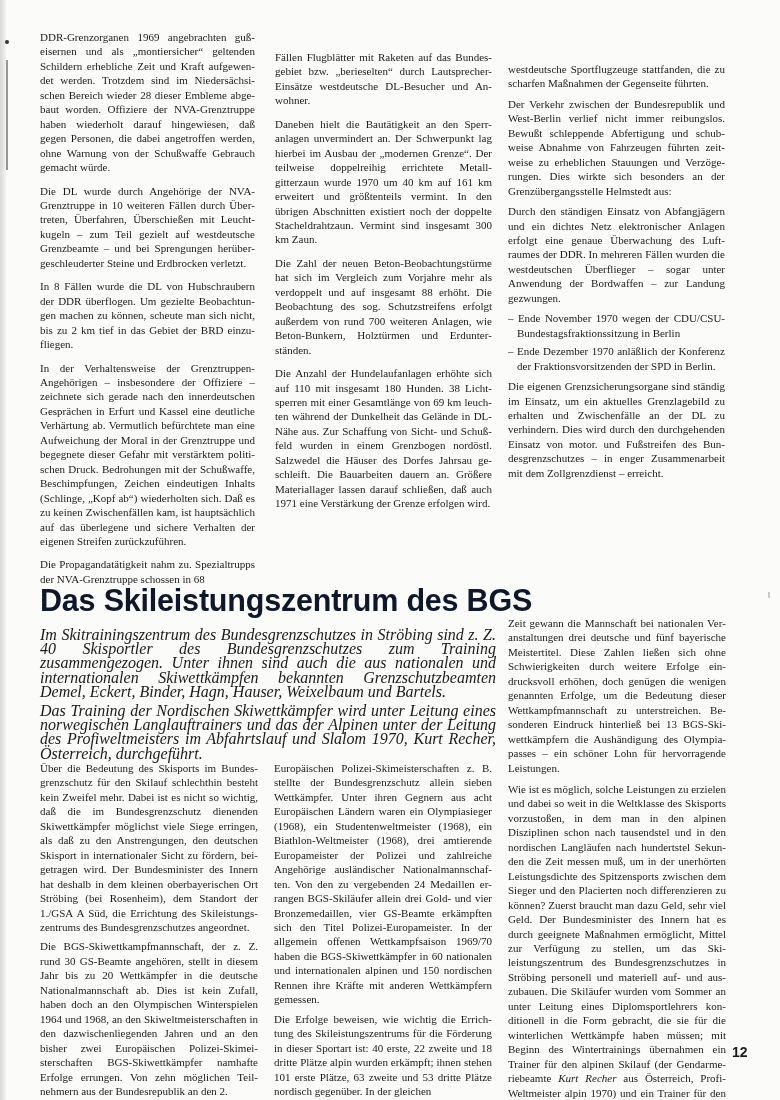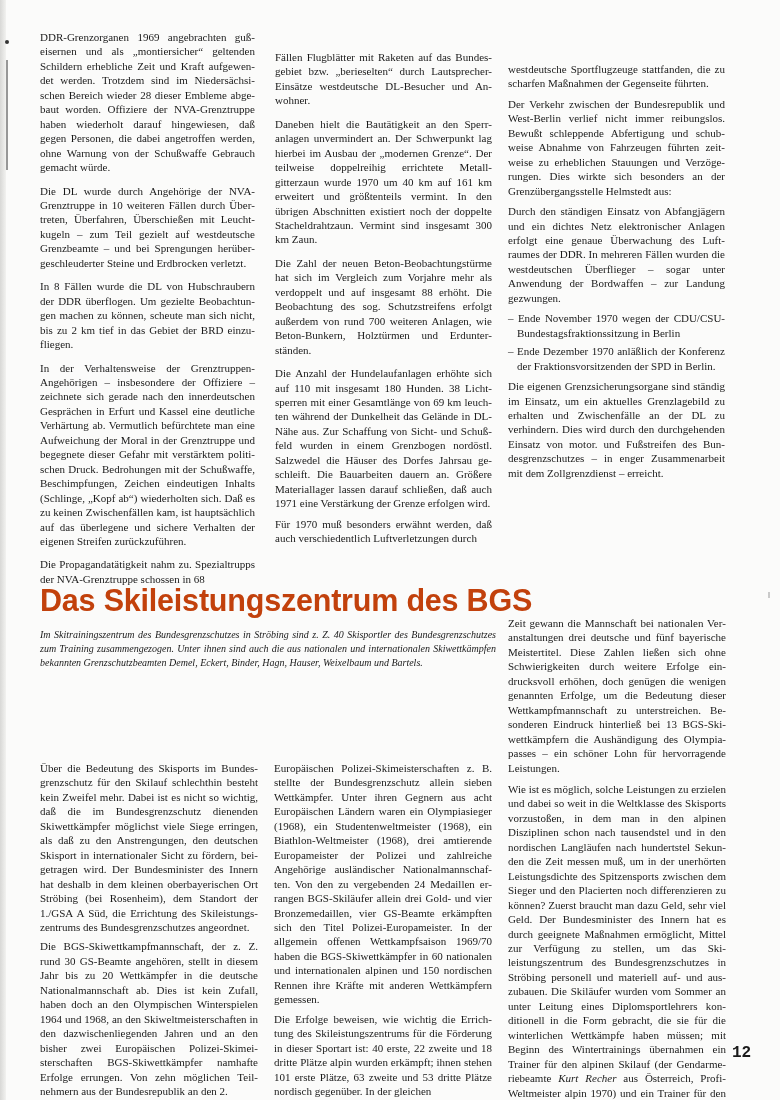--- a/index.html
+++ b/index.html
@@ -38,40 +38,40 @@
     .col ul { list-style: none; margin: 0 0 6px 0; padding: 0; }
     .col li { padding-left: 9px; text-indent: -9px; margin-bottom: 4px; }
     .c1 { left: 40px; top: 30px; width: 215px; }
     .c2 { left: 275px; top: 50px; width: 217px; }
     .c3 { left: 508px; top: 62px; width: 217px; }
 
     .headline {
       position: absolute; left: 40px; top: 583px; width: 640px;
       font-family: "Liberation Sans", "DejaVu Sans", sans-serif;
       font-weight: bold; font-size: 30.5px; letter-spacing: -0.2px;
-      color: #c2410c; margin: 0; line-height: 34px;
+      color: #0f172a; margin: 0; line-height: 34px;
     }
     .lead {
       position: absolute; left: 40px; top: 628px; width: 456px;
-      font-style: italic; font-size: 10px; line-height: 14.2px;
+      font-style: italic; font-size: 16px; line-height: 14.2px;
       text-align: justify;
     }
     .lead p { margin: 0 0 5px 0; }
 
     .b1 { left: 40px; top: 761px; width: 218px; }
     .b2 { left: 274px; top: 761px; width: 218px; }
     .b3 { left: 508px; top: 616px; width: 218px; }
     .b1 p, .b2 p, .b3 p { margin-bottom: 5px; }
     .b3 p.gap { margin-bottom: 7px; }
     .it { font-style: italic; }
 
     .page-number {
       position: absolute; left: 732px; top: 1044px;
-      font-family: Liberation Mono, monospace;
-      font-weight: bold; font-size: 16px; text-align: right;
+      font-family: Liberation Sans, sans-serif;
+      font-weight: bold; font-size: 14px; text-align: right;
     }
     .speck { position: absolute; background: #999; opacity: 0.5; }
   </style>
 </head>
 <body>
 
 <div class="page">
   <div class="edge-left"></div>
   <div class="edge-mark"></div>
   <div class="edge-dot"></div>
@@ -82,38 +82,38 @@
     <p>In 8 Fällen wurde die DL von Hubschraubern der DDR überflogen. Um gezielte Beobachtun­gen machen zu können, scheute man sich nicht, bis zu 2 km tief in das Gebiet der BRD einzu­fliegen.</p>
     <p>In der Verhaltensweise der Grenztruppen-Angehörigen – insbesondere der Offiziere – zeichnete sich gerade nach den innerdeutschen Gesprächen in Erfurt und Kassel eine deutliche Verhärtung ab. Vermutlich befürchtete man eine Aufweichung der Moral in der Grenztruppe und begegnete dieser Gefahr mit verstärktem politi­schen Druck. Bedrohungen mit der Schußwaffe, Beschimpfungen, Zeichen eindeutigen Inhalts (Schlinge, „Kopf ab“) wiederholten sich. Daß es zu keinen Zwischenfällen kam, ist hauptsäch­lich auf das überlegene und sichere Verhalten der eigenen Streifen zurückzuführen.</p>
     <p>Die Propagandatätigkeit nahm zu. Spezial­trupps der NVA-Grenztruppe schossen in 68</p>
   </div>
 
   <div class="col c2">
     <p>Fällen Flugblätter mit Raketen auf das Bundes­gebiet bzw. „berieselten“ durch Lautsprecher-Einsätze westdeutsche DL-Besucher und An­wohner.</p>
     <p>Daneben hielt die Bautätigkeit an den Sperr­anlagen unvermindert an. Der Schwerpunkt lag hierbei im Ausbau der „modernen Grenze“. Der teilweise doppelreihig errichtete Metall­gitterzaun wurde 1970 um 40 km auf 161 km erweitert und größtenteils vermint. In den übrigen Abschnitten existiert noch der doppelte Stacheldrahtzaun. Vermint sind insgesamt 300 km Zaun.</p>
     <p>Die Zahl der neuen Beton-Beobachtungstürme hat sich im Vergleich zum Vorjahre mehr als verdoppelt und auf insgesamt 88 erhöht. Die Beobachtung des sog. Schutzstreifens erfolgt außerdem von rund 700 weiteren Anlagen, wie Beton-Bunkern, Holztürmen und Erdunter­ständen.</p>
     <p class="tight">Die Anzahl der Hundelaufanlagen erhöhte sich auf 110 mit insgesamt 180 Hunden. 38 Licht­sperren mit einer Gesamtlänge von 69 km leuch­ten während der Dunkelheit das Gelände in DL-Nähe aus. Zur Schaffung von Sicht- und Schuß­feld wurden in einem Grenzbogen nordöstl. Salzwedel die Häuser des Dorfes Jahrsau ge­schleift. Die Bauarbeiten dauern an. Größere Materiallager lassen darauf schließen, daß auch 1971 eine Verstärkung der Grenze erfolgen wird.</p>
-    <p>Für 1970 muß besonders erwähnt werden, daß auch verschiedentlich Luftverletzungen durch</p>
   </div>
 
   <div class="col c3">
     <p class="tight">westdeutsche Sportflugzeuge stattfanden, die zu scharfen Maßnahmen der Gegenseite führ­ten.</p>
     <p class="tight">Der Verkehr zwischen der Bundesrepublik und West-Berlin verlief nicht immer reibungslos. Bewußt schleppende Abfertigung und schub­weise Abnahme von Fahrzeugen führten zeit­weise zu erheblichen Stauungen und Verzöge­rungen. Dies wirkte sich besonders an der Grenzübergangsstelle Helmstedt aus:</p>
     <p class="tight">Durch den ständigen Einsatz von Abfangjägern und ein dichtes Netz elektronischer Anlagen erfolgt eine genaue Überwachung des Luft­raumes der DDR. In mehreren Fällen wurden die westdeutschen Überflieger – sogar unter Anwendung der Bordwaffen – zur Landung gezwungen.</p>
     <ul>
       <li>– Ende November 1970 wegen der CDU/CSU-Bundestagsfraktionssitzung in Berlin</li>
       <li>– Ende Dezember 1970 anläßlich der Konferenz der Fraktionsvorsitzenden der SPD in Berlin.</li>
     </ul>
     <p class="tight">Die eigenen Grenzsicherungsorgane sind stän­dig im Einsatz, um ein aktuelles Grenzlagebild zu erhalten und Zwischenfälle an der DL zu verhindern. Dies wird durch den durchgehenden Einsatz von motor. und Fußstreifen des Bun­desgrenzschutzes – in enger Zusammenarbeit mit dem Zollgrenzdienst – erreicht.</p>
   </div>
 
   <h1 class="headline">Das Skileistungszentrum des BGS</h1>
 
   <div class="lead">
     <p>Im Skitrainingszentrum des Bundesgrenzschutzes in Ströbing sind z. Z. 40 Skisportler des Bundes­grenzschutzes zum Training zusammengezogen. Unter ihnen sind auch die aus nationalen und inter­nationalen Skiwettkämpfen bekannten Grenzschutzbeamten Demel, Eckert, Binder, Hagn, Hauser, Weixelbaum und Bartels.</p>
+    <p>Das Training der Nordischen Skiwettkämpfer wird unter Leitung eines norwegischen Langlauf­trainers und das der Alpinen unter der Leitung des Profiweltmeisters im Abfahrtslauf und Slalom 1970, Kurt Recher, Österreich, durchgeführt.</p>
   </div>
 
   <div class="col b1">
     <p>Über die Bedeutung des Skisports im Bundes­grenzschutz für den Skilauf schlechthin besteht kein Zweifel mehr. Dabei ist es nicht so wich­tig, daß die im Bundesgrenzschutz dienenden Skiwettkämpfer möglichst viele Siege erringen, als daß zu den Anstrengungen, den deutschen Skisport in internationaler Sicht zu fördern, bei­getragen wird. Der Bundesminister des Innern hat deshalb in dem kleinen oberbayerischen Ort Ströbing (bei Rosenheim), dem Standort der 1./GSA A Süd, die Errichtung des Skileistungs­zentrums des Bundesgrenzschutzes angeordnet.</p>
     <p>Die BGS-Skiwettkampfmannschaft, der z. Z. rund 30 GS-Beamte angehören, stellt in diesem Jahr bis zu 20 Wettkämpfer in die deutsche Nationalmannschaft ab. Dies ist kein Zufall, haben doch an den Olympischen Winterspie­len 1964 und 1968, an den Skiweltmeisterschaf­ten in den dazwischenliegenden Jahren und an den bisher zwei Europäischen Polizei-Skimei­sterschaften BGS-Skiwettkämpfer namhafte Erfolge errungen. Von zehn möglichen Teil­nehmern aus der Bundesrepublik an den 2.</p>
   </div>
 
   <div class="col b2">
     <p>Europäischen Polizei-Skimeisterschaften z. B. stellte der Bundesgrenzschutz allein sieben Wettkämpfer. Unter ihren Gegnern aus acht Europäischen Ländern waren ein Olympia­sieger (1968), ein Studentenweltmeister (1968), ein Biathlon-Weltmeister (1968), drei amtie­rende Europameister der Polizei und zahlreiche Angehörige ausländischer Nationalmannschaf­ten. Von den zu vergebenden 24 Medaillen er­rangen BGS-Skiläufer allein drei Gold- und vier Bronzemedaillen, vier GS-Beamte erkämpf­ten sich den Titel Polizei-Europameister. In der allgemein offenen Wettkampfsaison 1969/70 haben die BGS-Skiwettkämpfer in 60 nationa­len und internationalen alpinen und 150 nor­dischen Rennen ihre Kräfte mit anderen Wett­kämpfern gemessen.</p>
     <p>Die Erfolge beweisen, wie wichtig die Errich­tung des Skileistungszentrums für die Förde­rung in dieser Sportart ist: 40 erste, 22 zweite und 18 dritte Plätze alpin wurden erkämpft; ihnen stehen 101 erste Plätze, 63 zweite und 53 dritte Plätze nordisch gegenüber. In der gleichen</p>

